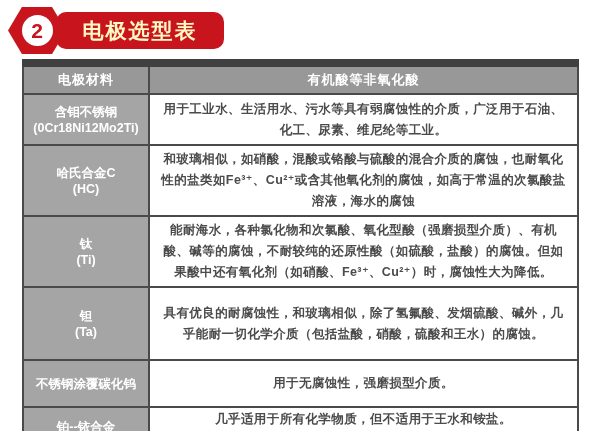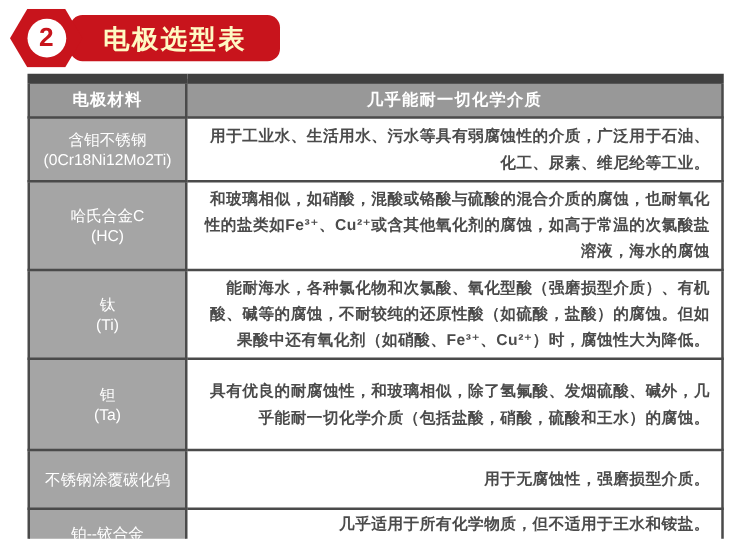--- a/index.html
+++ b/index.html
@@ -35,25 +35,25 @@
     border-collapse:collapse;table-layout:fixed;
   }
   .etable col.c-mat{width:126px;}
   .etable th,.etable td{border:2px solid #4a4a4a;box-sizing:border-box;}
   .etable thead th{
     border-top:8px solid #404040;background:#989898;color:#ffffff;
     font-size:13px;font-weight:bold;padding:4px 2px;letter-spacing:1px;
   }
   td.mat{
     background:#a5a5a5;color:#ffffff;text-align:center;vertical-align:middle;
-    font-size:12.5px;font-weight:normal;line-height:16px;padding:2px;
+    font-size:12.5px;font-weight:bold;line-height:16px;padding:2px;
   }
   td.desc{
     background:#ffffff;color:#4b4b4b;font-size:12.5px;font-weight:bold;
-    line-height:21px;padding:3px 9px;text-align:right;vertical-align:middle;
+    line-height:21px;padding:3px 9px;text-align:center;vertical-align:middle;
     letter-spacing:0.4px;
   }
   tbody tr:nth-child(1){height:51px;}
   tbody tr:nth-child(2){height:49px;}
   tbody tr:nth-child(3){height:71px;}
   tbody tr:nth-child(4){height:73px;}
   tbody tr:nth-child(5){height:47px;}
   tbody tr:nth-child(6){height:20px;}
   tbody tr:nth-child(7){height:22px;}
   tbody tr:nth-child(6) td.desc, tbody tr:nth-child(7) td.desc{padding-top:1px;padding-bottom:17px;}
@@ -76,21 +76,21 @@
   </div>
 
   <table class="etable">
     <colgroup>
         <col class="c-mat">
         <col>
       </colgroup>
     <thead>
       <tr>
         <th>电极材料</th>
-        <th>几乎能耐一切化学介质</th>
+        <th>有机酸等非氧化酸</th>
       </tr>
     </thead>
     <tbody>
       <tr>
         <td class="mat">
           <div>含钼不锈钢</div>
           <div>(0Cr18Ni12Mo2Ti)</div>
         </td>
         <td class="desc">用于工业水、生活用水、污水等具有弱腐蚀性的介质，广泛用于石油、化工、尿素、维尼纶等工业。</td>
       </tr>

